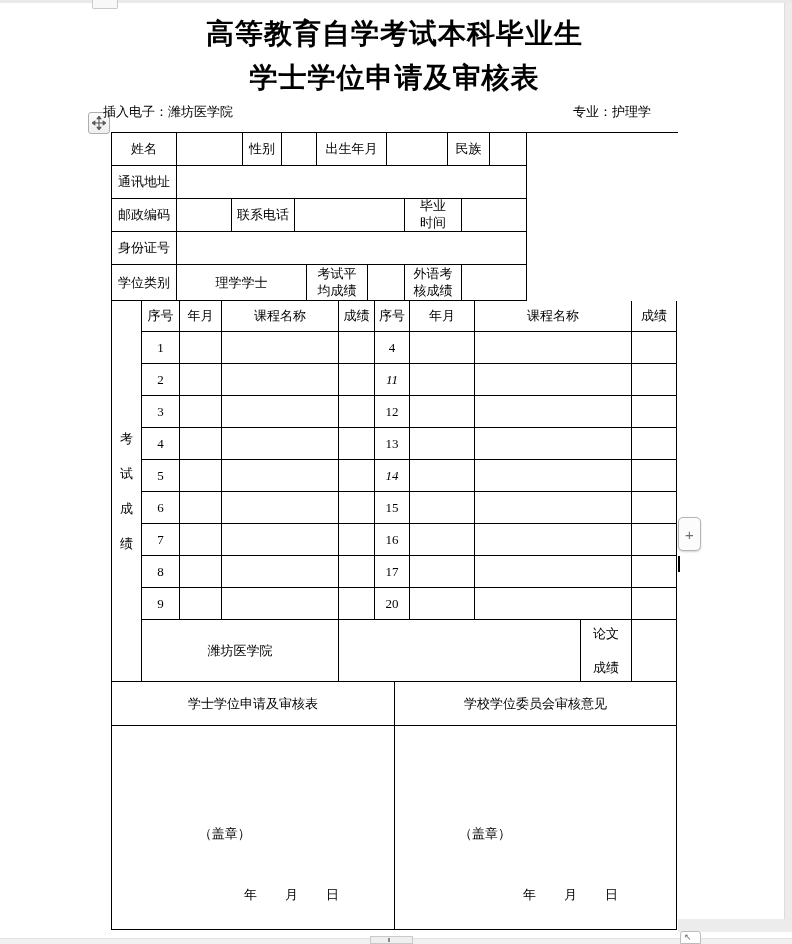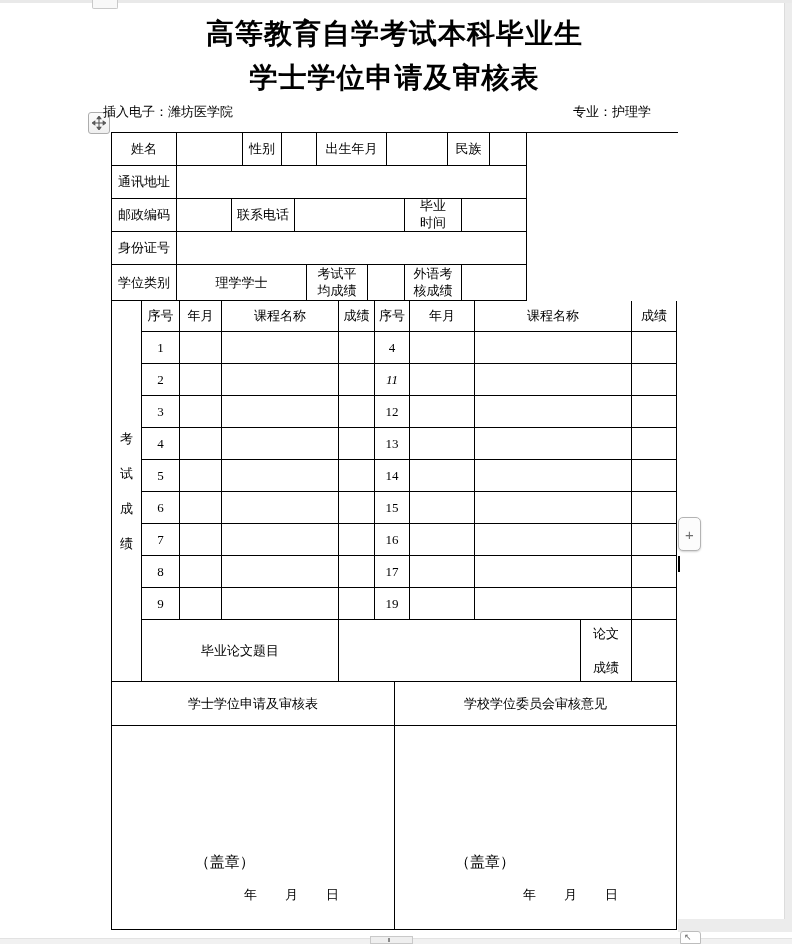--- a/index.html
+++ b/index.html
@@ -29,21 +29,21 @@
   
   .t{left:111px;top:132px;width:567px;border-top:1px solid #000;border-left:1px solid #000;box-sizing:border-box;}
   .row{display:flex;}
   .c{border-right:1px solid #000;border-bottom:1px solid #000;display:flex;align-items:center;justify-content:center;
      text-align:center;font-size:13px;box-sizing:border-box;flex:none;overflow:hidden;}
   .ml{white-space:pre-line;line-height:1.3;}
   .gap2{white-space:pre-line;line-height:2.6;}
   .num{font-family:"Liberation Serif",serif;}
   .vlab{white-space:pre-line;line-height:2.7;}
   .body-cell{position:relative;}
-  .stamp{position:absolute;top:99px;font-size:15px;transform:translateX(-50%);margin-top:28px;}
+  .stamp{position:absolute;top:99px;font-size:13px;transform:translateX(-50%);}
   .date{position:absolute;top:160px;display:flex;gap:28px;font-size:13px;}
 </style>
 </head>
 <body>
 
 <div class="abs strip-top"></div>
 <div class="abs strip-right"></div>
 <div class="abs corner-gray"></div>
 <div class="abs strip-bottom"></div>
 <div class="abs top-mini-box"></div>
@@ -181,21 +181,21 @@
         <div class="c num" style="width:35px;height:32px;">13</div>
         <div class="c" style="width:65px;height:32px;"></div>
         <div class="c" style="width:157px;height:32px;"></div>
         <div class="c" style="width:45px;height:32px;"></div>
       </div>
       <div class="row">
         <div class="c num" style="width:38px;height:32px;">5</div>
         <div class="c" style="width:42px;height:32px;"></div>
         <div class="c" style="width:117px;height:32px;"></div>
         <div class="c" style="width:36px;height:32px;"></div>
-        <div class="c num" style="width:35px;height:32px;">14</div>
+        <div class="c num" style="width:35px;height:32px;font-style:italic;">14</div>
         <div class="c" style="width:65px;height:32px;"></div>
         <div class="c" style="width:157px;height:32px;"></div>
         <div class="c" style="width:45px;height:32px;"></div>
       </div>
       <div class="row">
         <div class="c num" style="width:38px;height:32px;">6</div>
         <div class="c" style="width:42px;height:32px;"></div>
         <div class="c" style="width:117px;height:32px;"></div>
         <div class="c" style="width:36px;height:32px;"></div>
         <div class="c num" style="width:35px;height:32px;">15</div>
@@ -221,28 +221,28 @@
         <div class="c num" style="width:35px;height:32px;">17</div>
         <div class="c" style="width:65px;height:32px;"></div>
         <div class="c" style="width:157px;height:32px;"></div>
         <div class="c" style="width:45px;height:32px;"></div>
       </div>
       <div class="row">
         <div class="c num" style="width:38px;height:32px;">9</div>
         <div class="c" style="width:42px;height:32px;"></div>
         <div class="c" style="width:117px;height:32px;"></div>
         <div class="c" style="width:36px;height:32px;"></div>
-        <div class="c num" style="width:35px;height:32px;">19</div>
-        <div class="c" style="width:65px;height:32px;"></div>
-        <div class="c" style="width:157px;height:32px;"></div>
-        <div class="c" style="width:45px;height:32px;"></div>
-      </div>
-
-      <div class="row">
-        <div class="c" style="width:197px;height:62px;">毕业论文题目</div>
+        <div class="c num" style="width:35px;height:32px;">20</div>
+        <div class="c" style="width:65px;height:32px;"></div>
+        <div class="c" style="width:157px;height:32px;"></div>
+        <div class="c" style="width:45px;height:32px;"></div>
+      </div>
+
+      <div class="row">
+        <div class="c" style="width:197px;height:62px;">潍坊医学院</div>
         <div class="c" style="width:242px;height:62px;"></div>
         <div class="c gap2" style="width:51px;height:62px;">论文
 成绩</div>
         <div class="c" style="width:45px;height:62px;"></div>
       </div>
     </div>
   </div>
 
   <div class="row">
     <div style="width:283px;">

